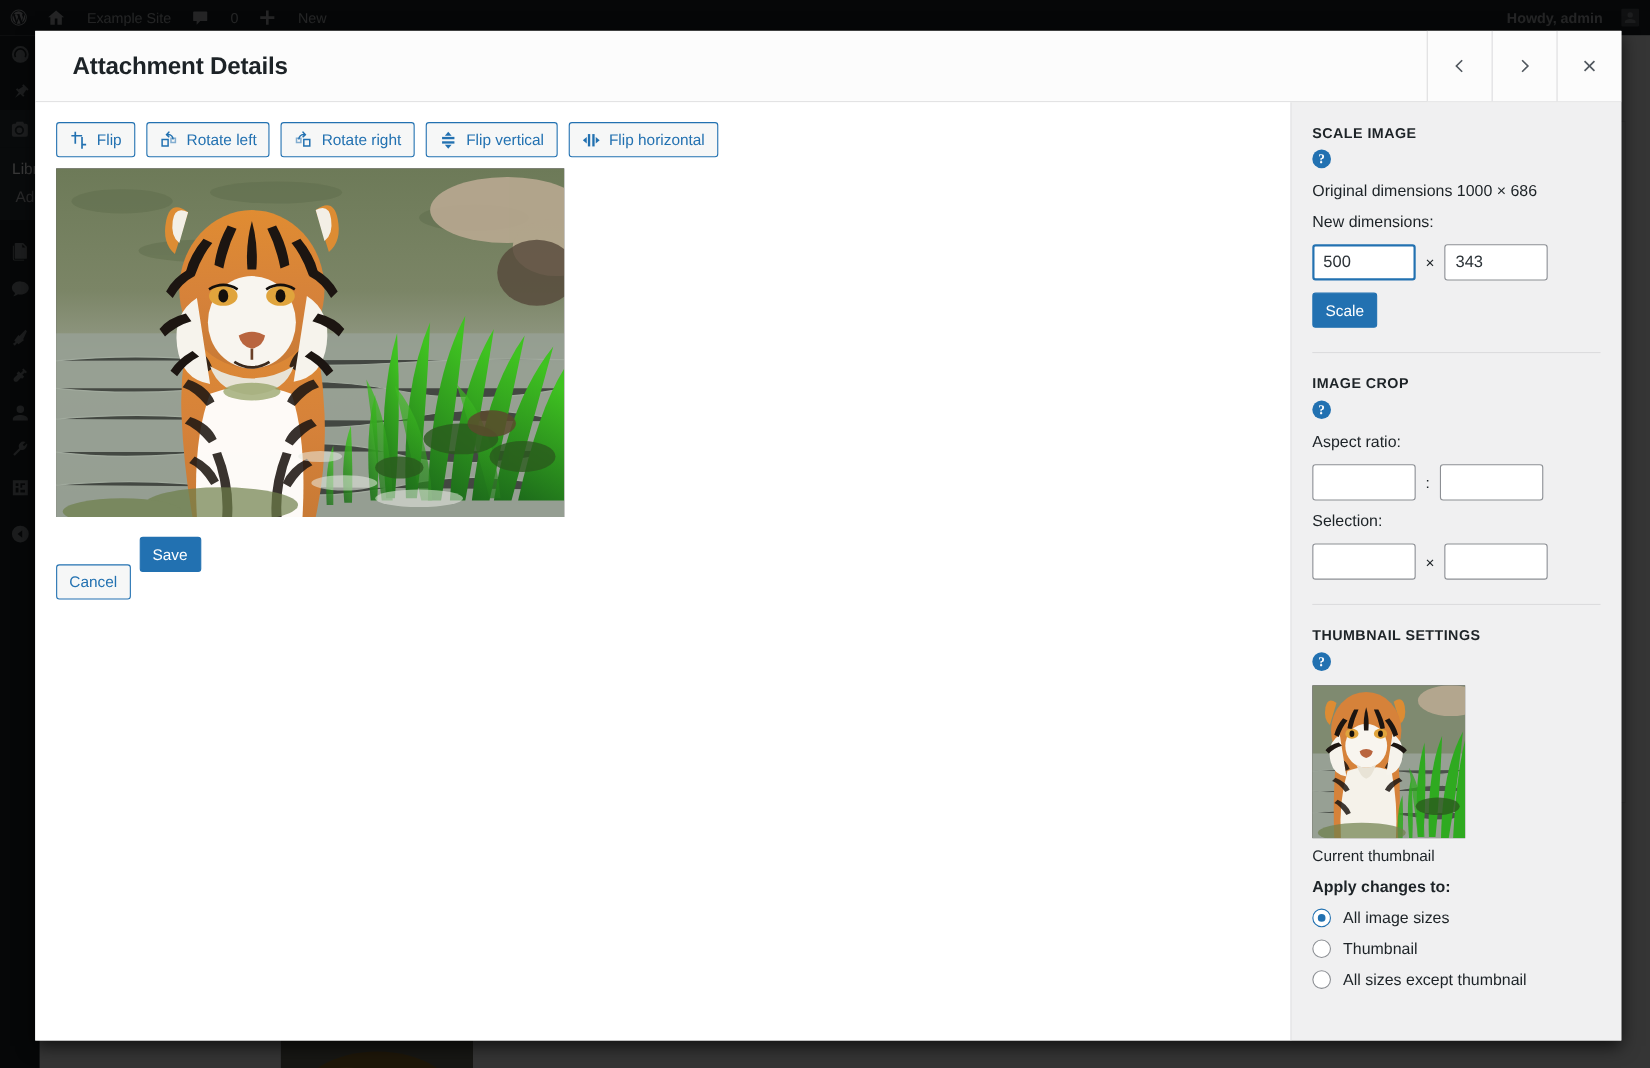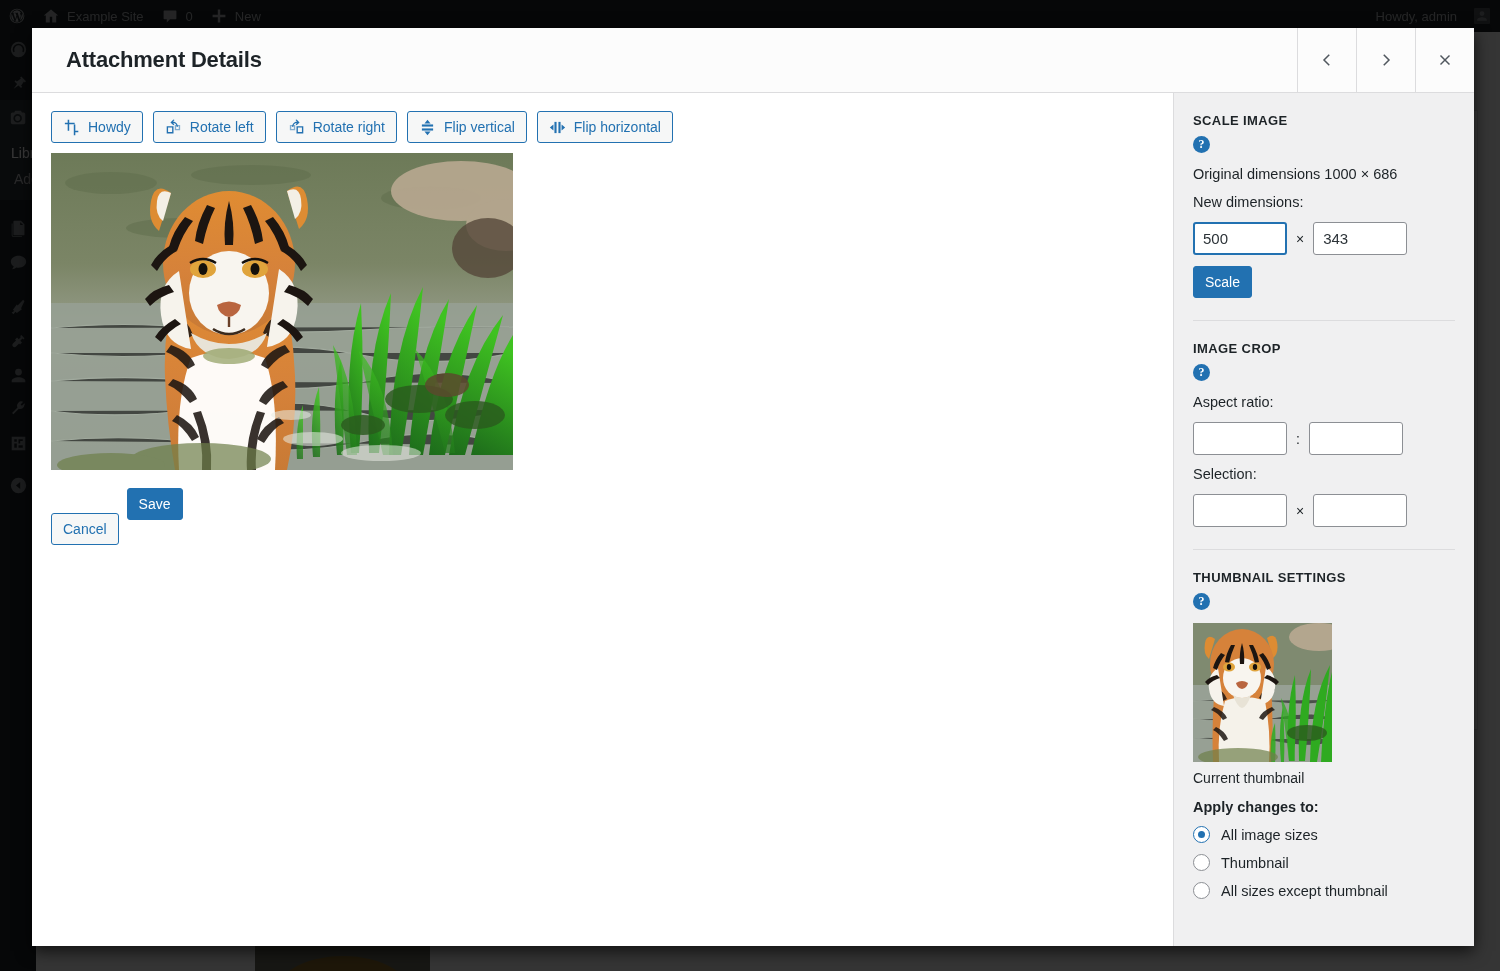--- a/index.html
+++ b/index.html
@@ -16,25 +16,25 @@
     background: #f0f0f1;
   }
   #wp-adminbar {
     position: absolute; top: 0; left: 0; right: 0; height: 32px;
     background: #1d2327;
     display: flex; align-items: center;
     color: #c3c4c7; font-size: 13px;
     z-index: 5;
   }
   .ab-item {
-    display: flex; align-items: center; gap: 8px;
+    display: flex; align-items: center; gap: 20px;
     height: 32px; padding: 0 9px;
     color: #a7aaad; white-space: nowrap;
   }
-  .ab-right { margin-left: auto; display: flex; align-items: center; }
+  .ab-right { margin-left: auto; display: flex; align-items: center; font-weight: bold; }
   .ab-avatar {
     width: 16px; height: 16px; margin-left: 8px; margin-right: 10px;
     background: #4b4f53; border-radius: 1px;
     display: flex; align-items: center; justify-content: center;
   }
   .ab-avatar svg { width: 12px; height: 12px; fill: #82858a; }
   .ab-icon { width: 16px; height: 16px; fill: #a7aaad; display: block; }
 
   #wp-adminmenu {
     position: absolute; top: 32px; left: 0; width: 36px; bottom: 0;
@@ -351,21 +351,21 @@
 
   <div id="modal-body">
 
     <div id="editor-pane">
 
       <div class="toolbar-row">
         <button class="wp-btn wp-btn-secondary">
           <svg viewBox="0 0 20 20">
               <path class="ic-blue" d="M5.5 1h1.8v3.3h6.4v1.8H7.3v7.6h-1.8V6.1H2.2V4.3h3.3V1zm7.2 5.6h1.8v7.1H18v1.8h-3.5V19h-1.8V6.6z"></path>
             </svg>
-          <span>Howdy</span>
+          <span>Flip</span>
         </button>
         <button class="wp-btn wp-btn-secondary">
           <svg viewBox="0 0 20 20">
               <path class="ic-blue" d="M2 8.5h8v8.5H2V8.5zm1.6 1.6v5.3h4.8v-5.3H3.6z"></path>
               <path class="ic-blue" d="M11.2 1.2L9.4 3a6.1 6.1 0 015.9 6.1h-1.6a4.5 4.5 0 00-4.3-4.5l1.6 1.6-1.1 1.1L6.4 4l3.5-3.5 1.3 .7z"></path>
               <path class="ic-blue" d="M11.5 7h6.3v6.3h-6.3V7zm1.6 1.6v3.1h3.1V8.6h-3.1z" opacity=".55"></path>
             </svg>
           <span>Rotate left</span>
         </button>
         <button class="wp-btn wp-btn-secondary">

